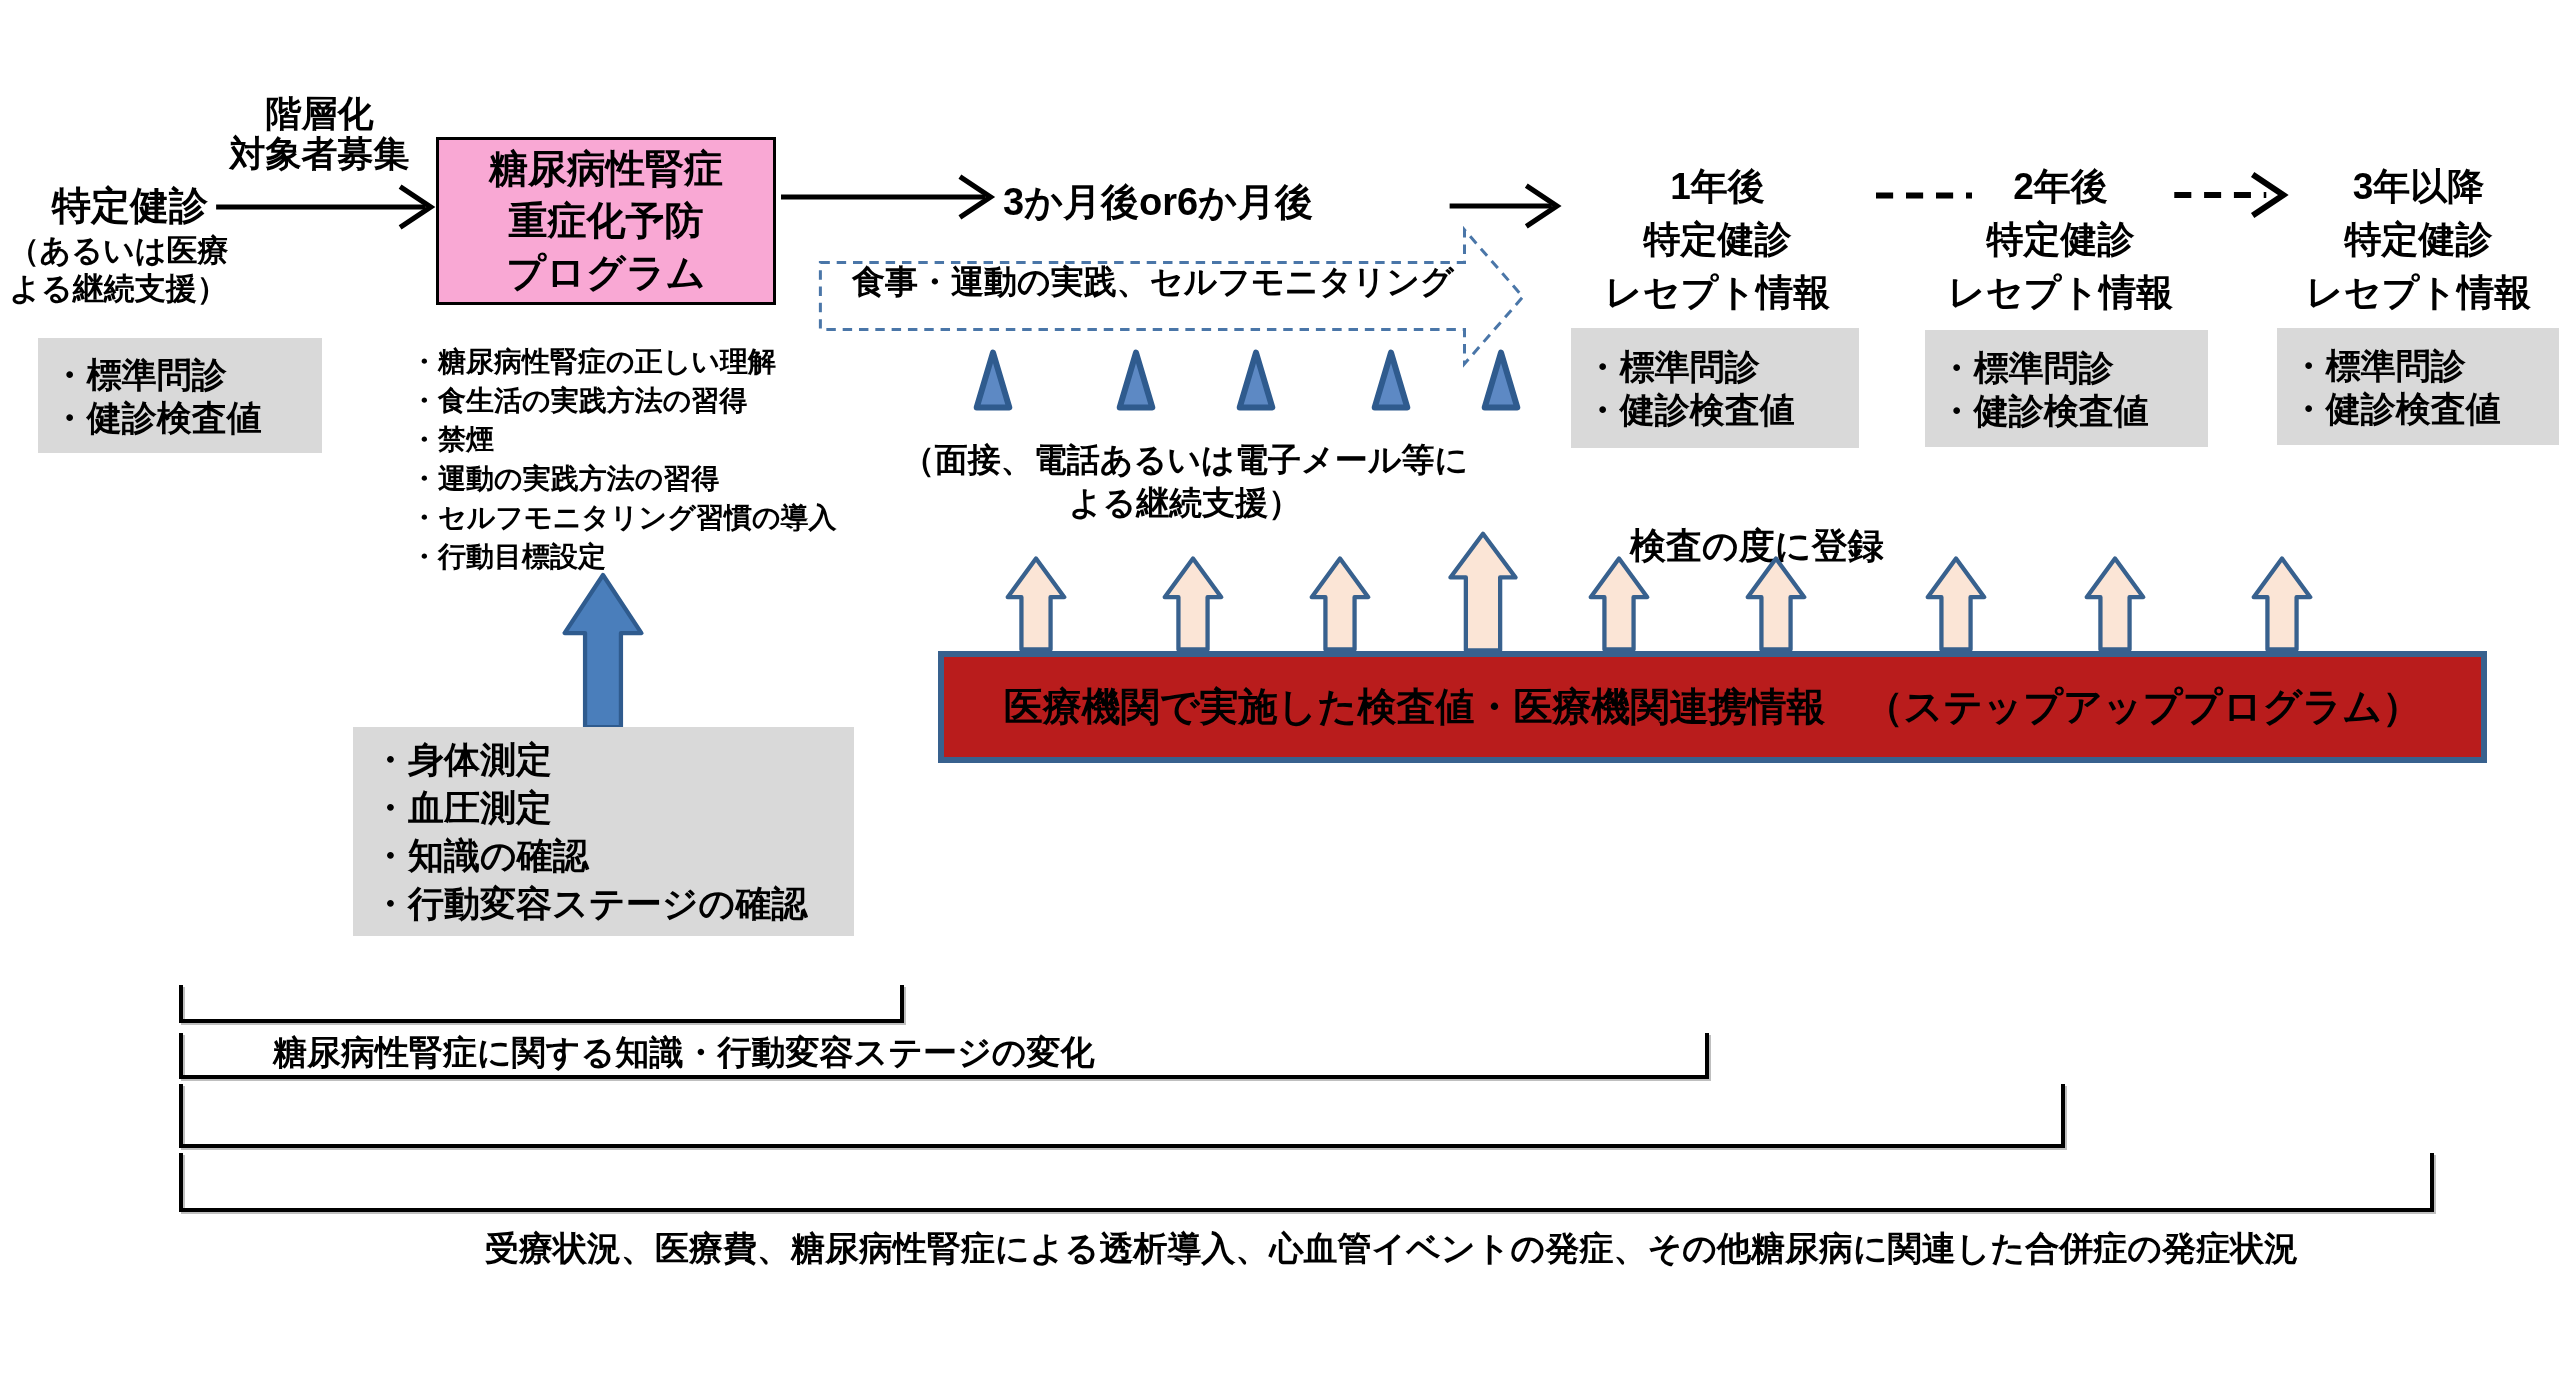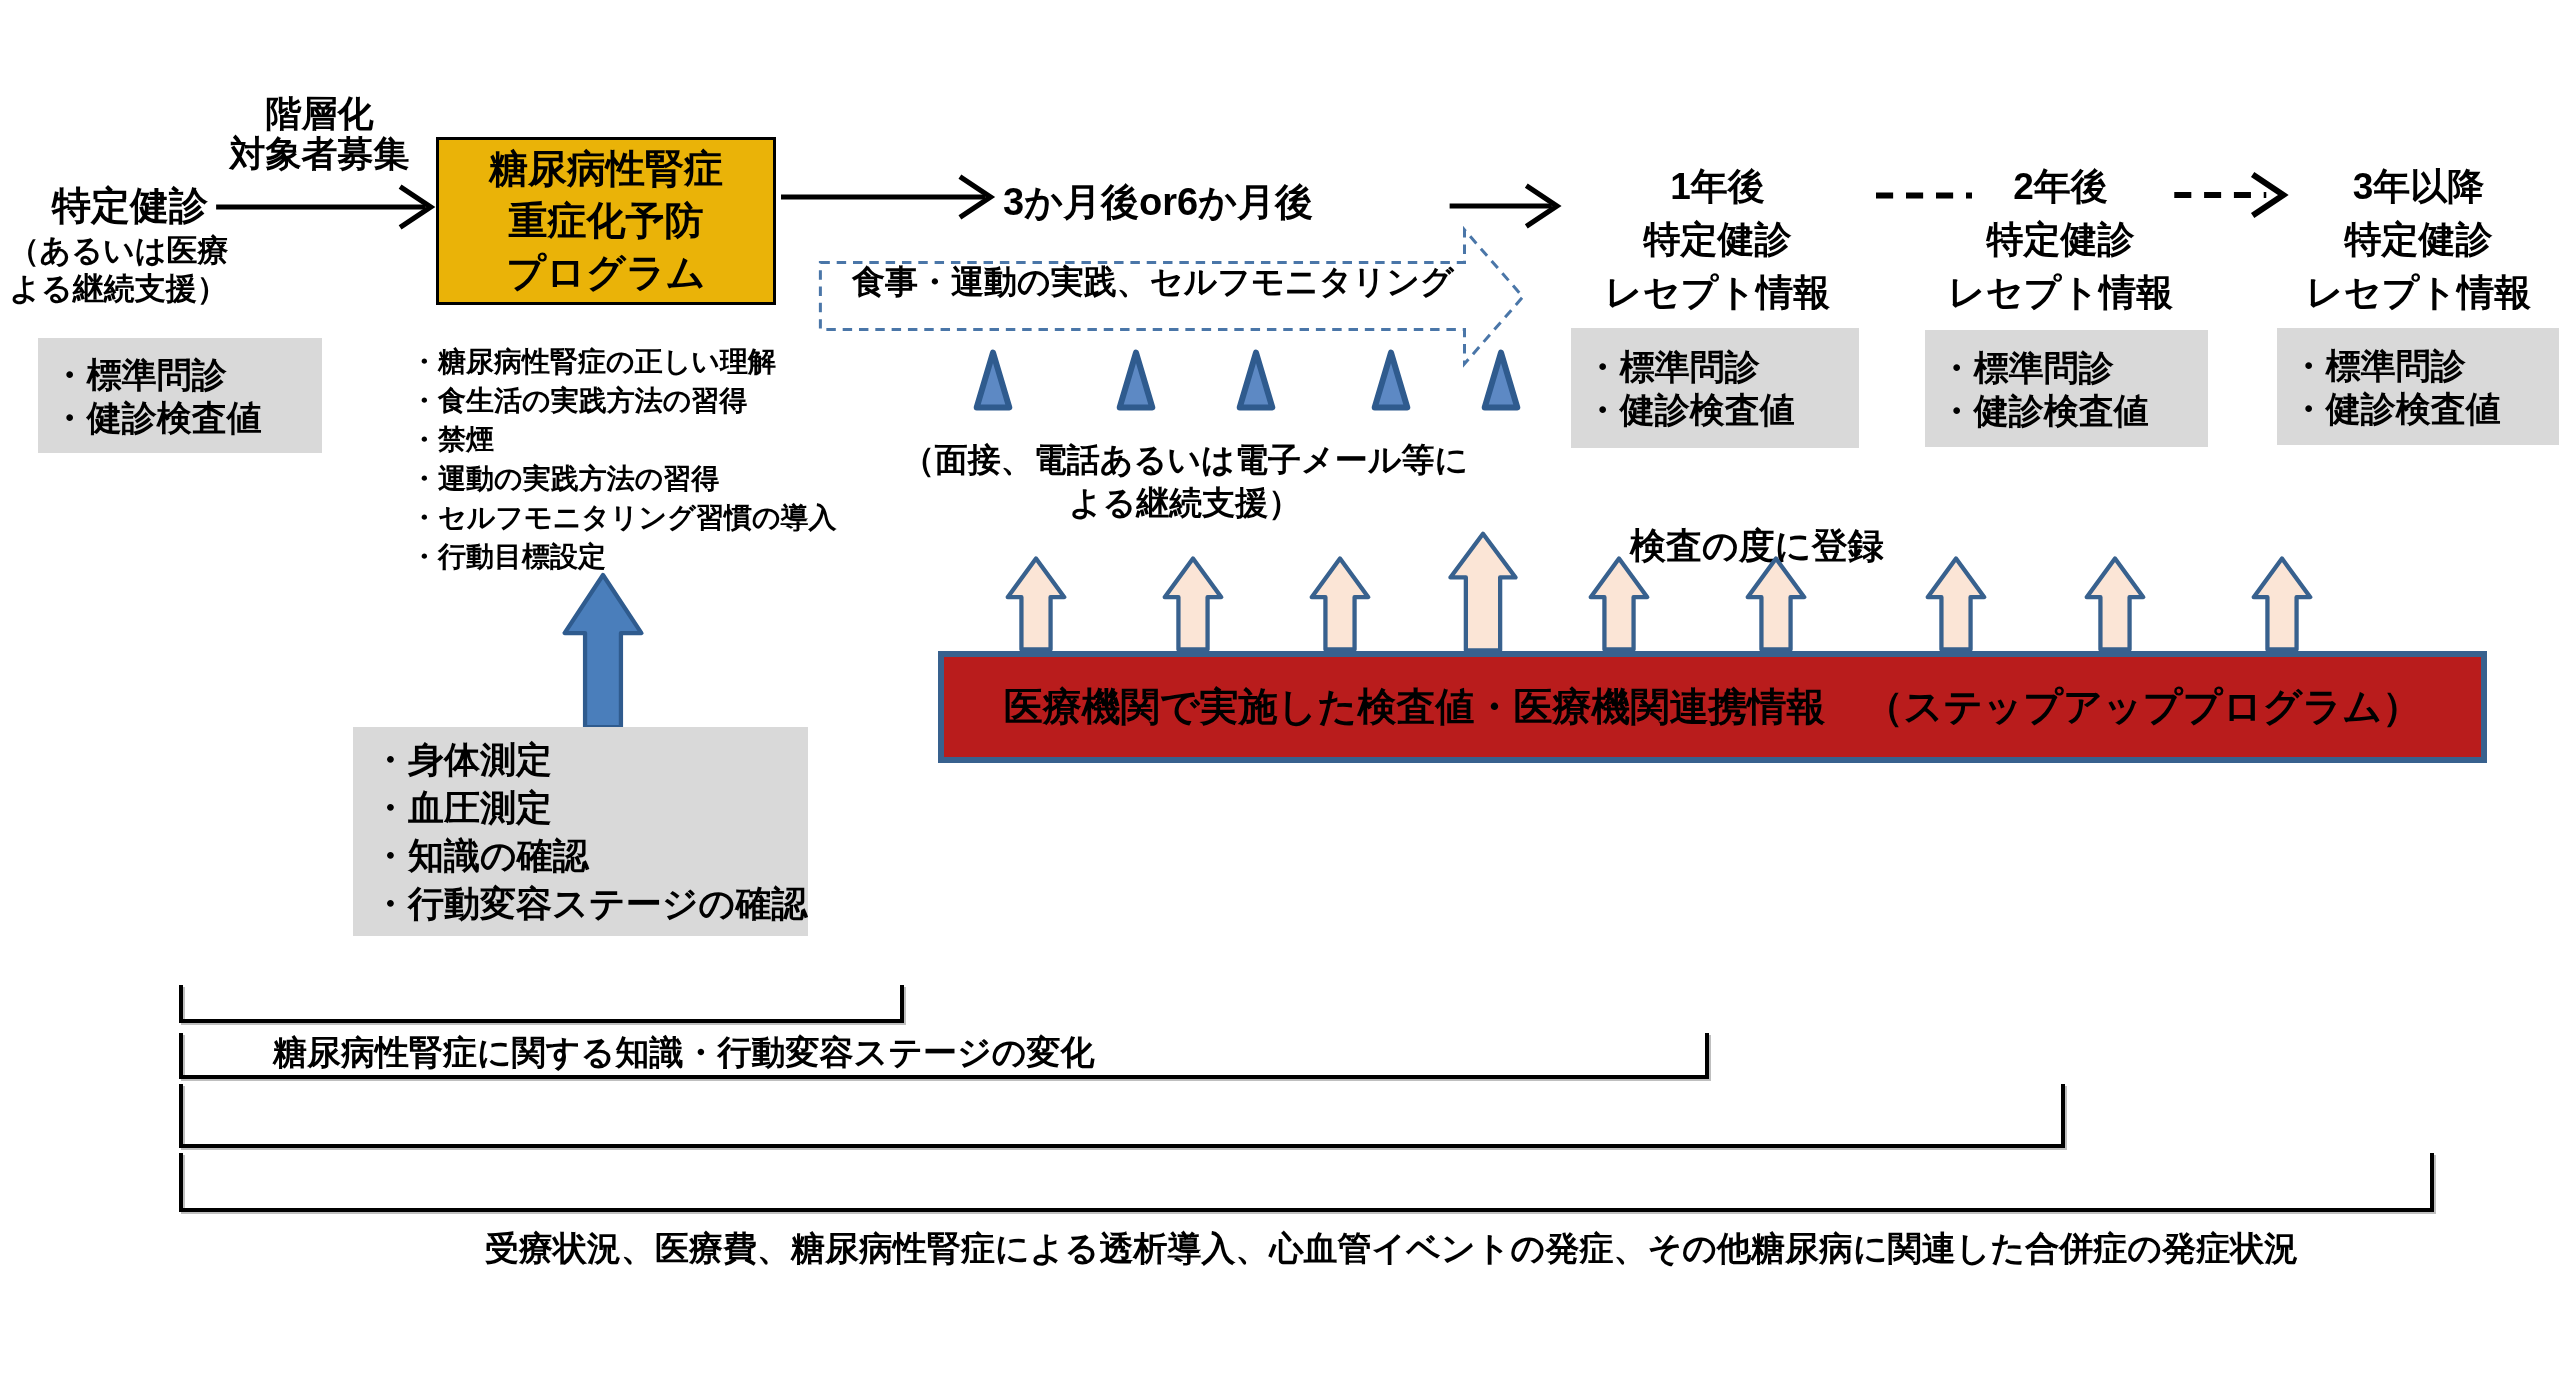--- a/index.html
+++ b/index.html
@@ -4,21 +4,21 @@
 <style>
   html,body{margin:0;padding:0;background:#fff;}
   #canvas{position:relative;width:2576px;height:1382px;background:#ffffff;overflow:hidden;
           font-family:"Liberation Sans","DejaVu Sans",sans-serif;font-weight:bold;color:#000;}
   .abs{position:absolute;}
   .ctr{text-align:center;}
   .lbl{white-space:nowrap;}
   .graybox{background:#d9d9d9;display:flex;flex-direction:column;justify-content:center;
            font-size:35px;line-height:43px;padding-left:13.7px;box-sizing:border-box;}
   .graybox.big{font-size:36px;line-height:48px;padding-left:19px;}
-  #program-box{background:#eab308;border:3.4px solid #000;display:flex;flex-direction:column;
+  #program-box{background:#f9a8d4;border:3.4px solid #000;display:flex;flex-direction:column;
                justify-content:center;align-items:center;font-size:39px;line-height:52px;box-sizing:border-box;}
   #linkage-box{background:#b91c1c;border:6.9px solid #38618e;display:flex;justify-content:center;
                align-items:center;font-size:39px;box-sizing:border-box;white-space:nowrap;}
   .topic{font-size:28px;line-height:39px;white-space:nowrap;}
   .yearcol{font-size:37px;line-height:53px;width:283px;text-align:center;}
   .bracket{border-left:4.3px solid #000;border-right:4.3px solid #000;border-bottom:4.3px solid #000;
            box-sizing:border-box;filter:drop-shadow(2.6px 2.6px 0 rgba(0,0,0,0.25));}
   .outcome{font-size:34px;white-space:nowrap;}
   svg{display:block;overflow:visible;}
 </style>
@@ -169,21 +169,21 @@
     </svg>
 
   <div id="linkage-box" class="abs" style="left:938px;top:651px;width:1549px;height:112px;">
     <span>医療機関で実施した検査値・医療機関連携情報　（ステップアッププログラム）</span>
   </div>
 
   <svg class="abs" style="left:562px;top:572px;" width="82" height="158" viewBox="0 0 96 184">
     <polygon points="48,3 93,71 69,71 69,181 27,181 27,71 3,71" fill="#4a7ebb" stroke="#2f5b8e" stroke-width="5" stroke-linejoin="round"></polygon>
   </svg>
 
-  <div class="abs graybox big" style="left:353px;top:727px;width:455px;height:209px;">
+  <div class="abs graybox big" style="left:353px;top:727px;width:501px;height:209px;">
     <div>・身体測定</div>
     <div>・血圧測定</div>
     <div>・知識の確認</div>
     <div>・行動変容ステージの確認</div>
   </div>
 
   <div class="abs bracket" style="left:179px;top:985px;width:725px;height:38px;"></div>
   <div class="abs bracket" style="left:179px;top:1033px;width:1530px;height:46px;"></div>
   <div class="abs bracket" style="left:179px;top:1084px;width:1886px;height:64px;"></div>
   <div class="abs bracket" style="left:179px;top:1153px;width:2255px;height:59px;"></div>

